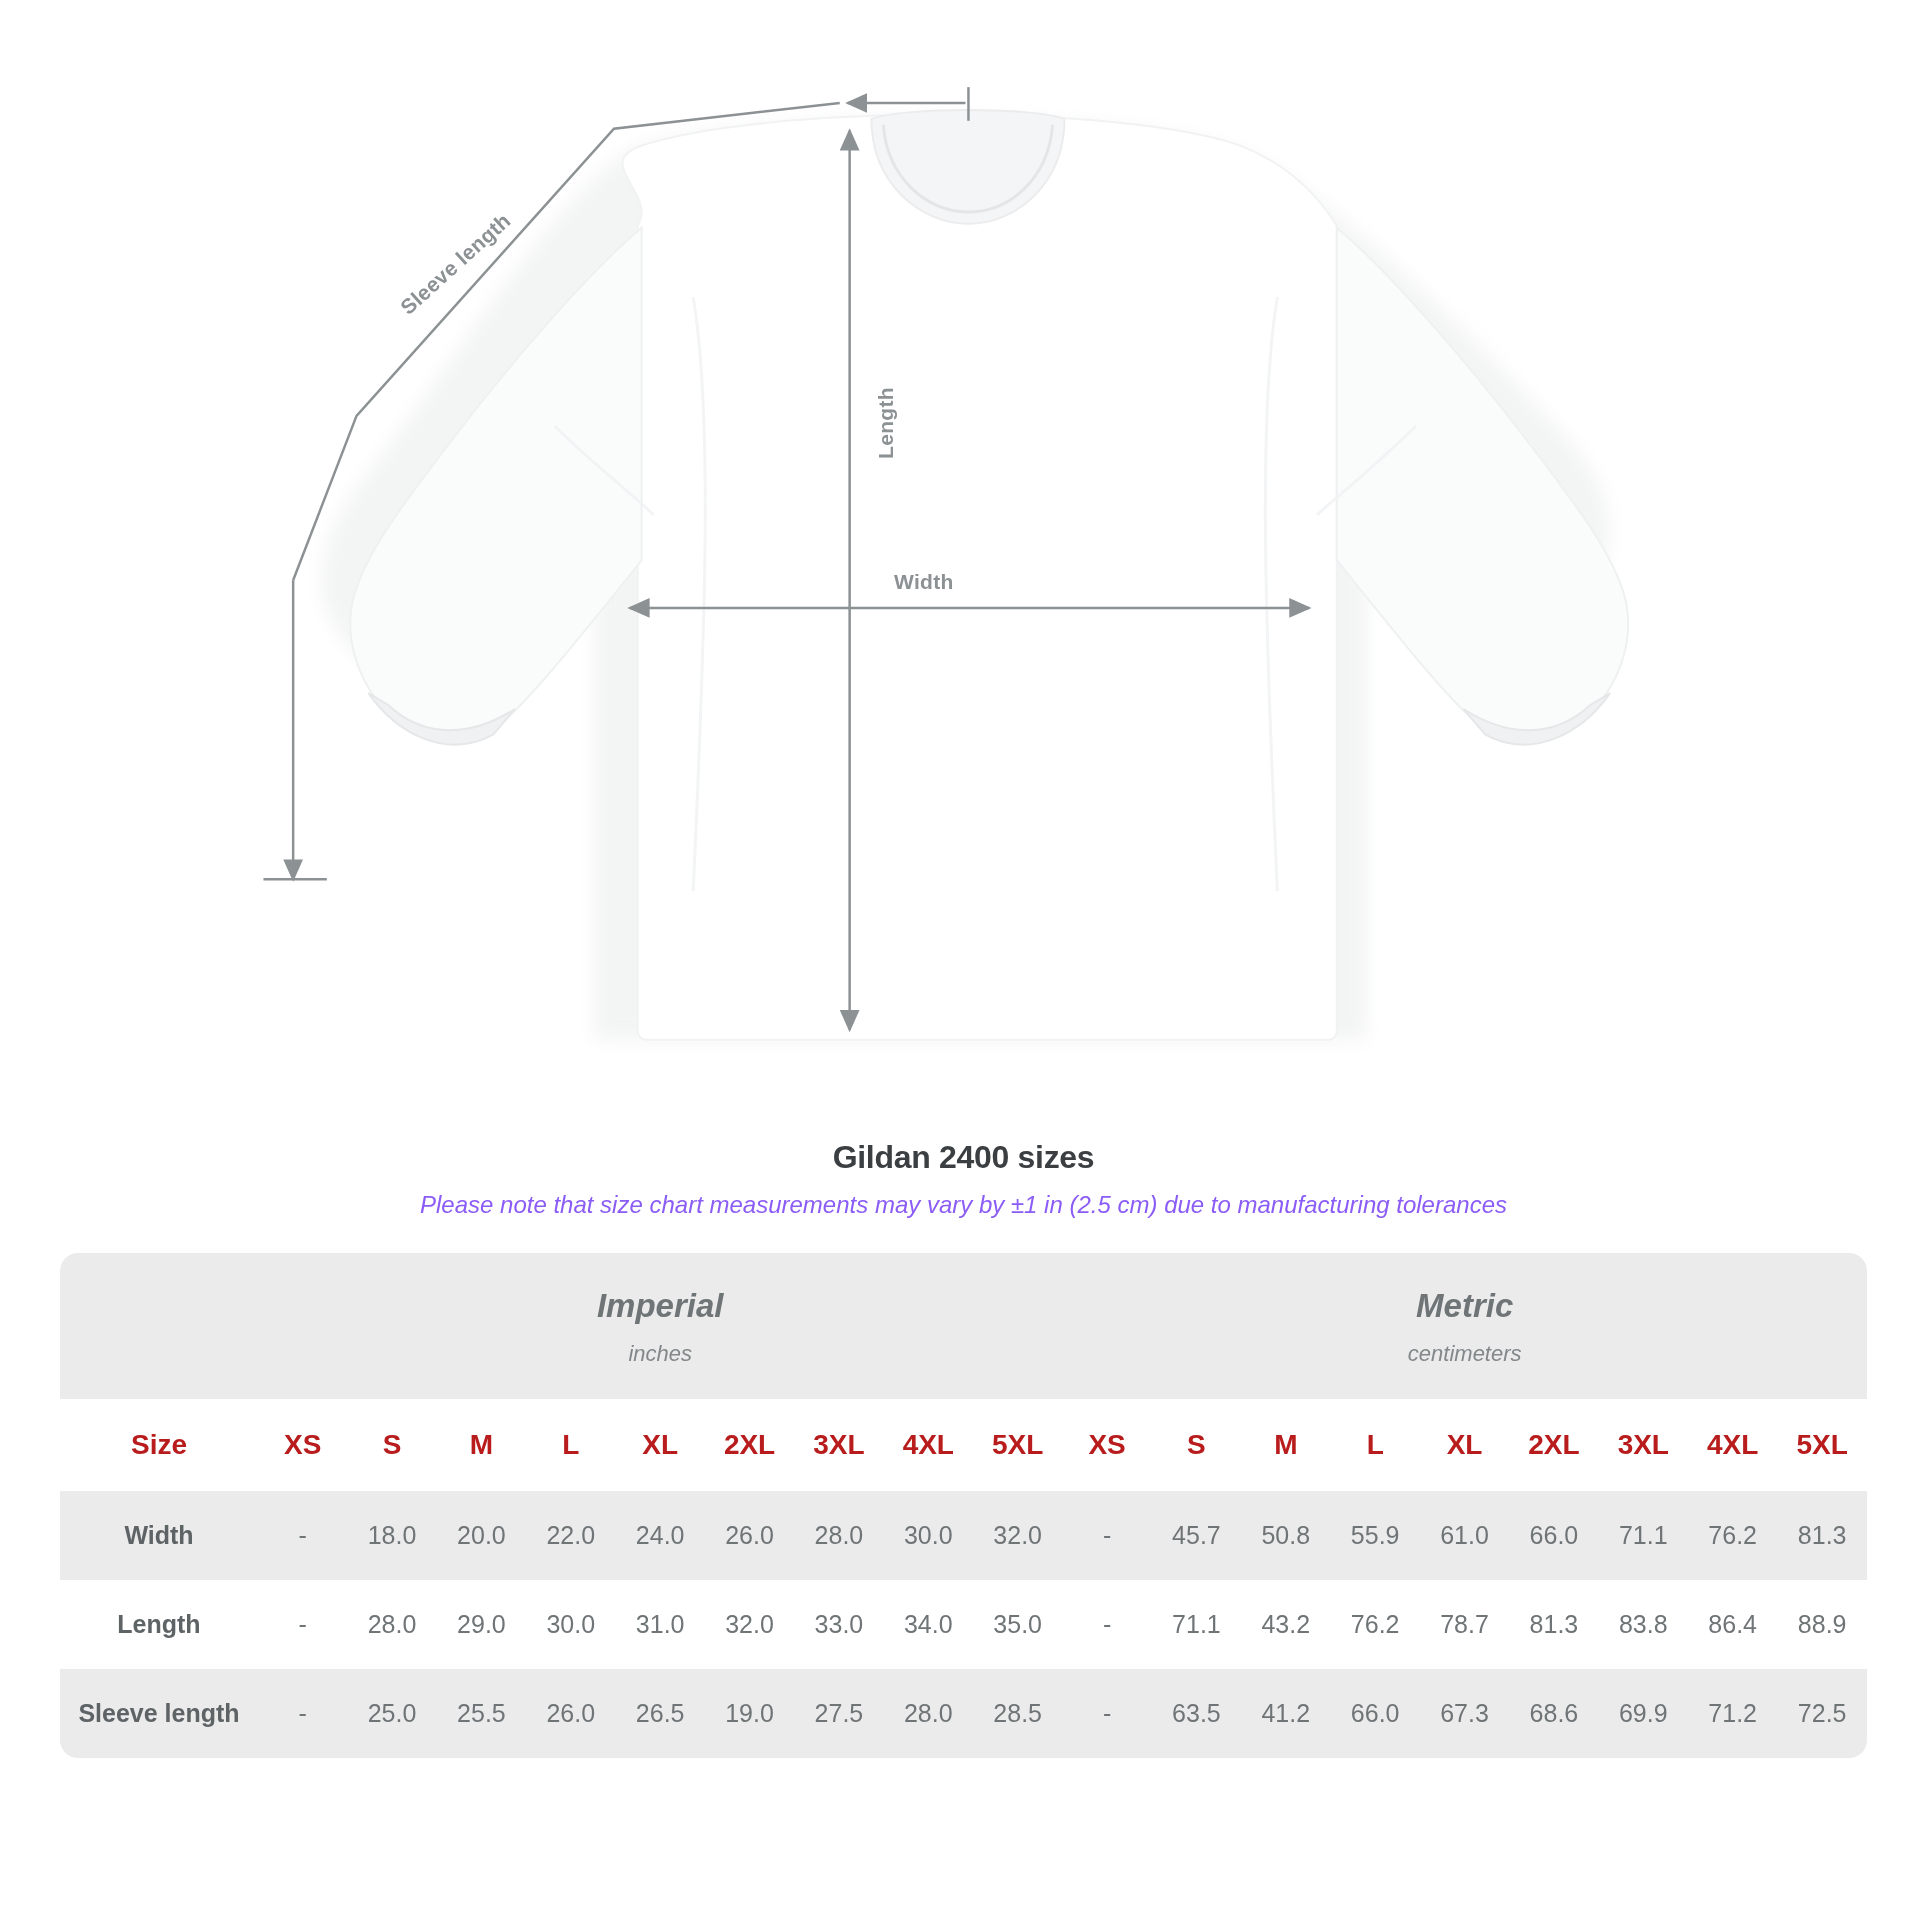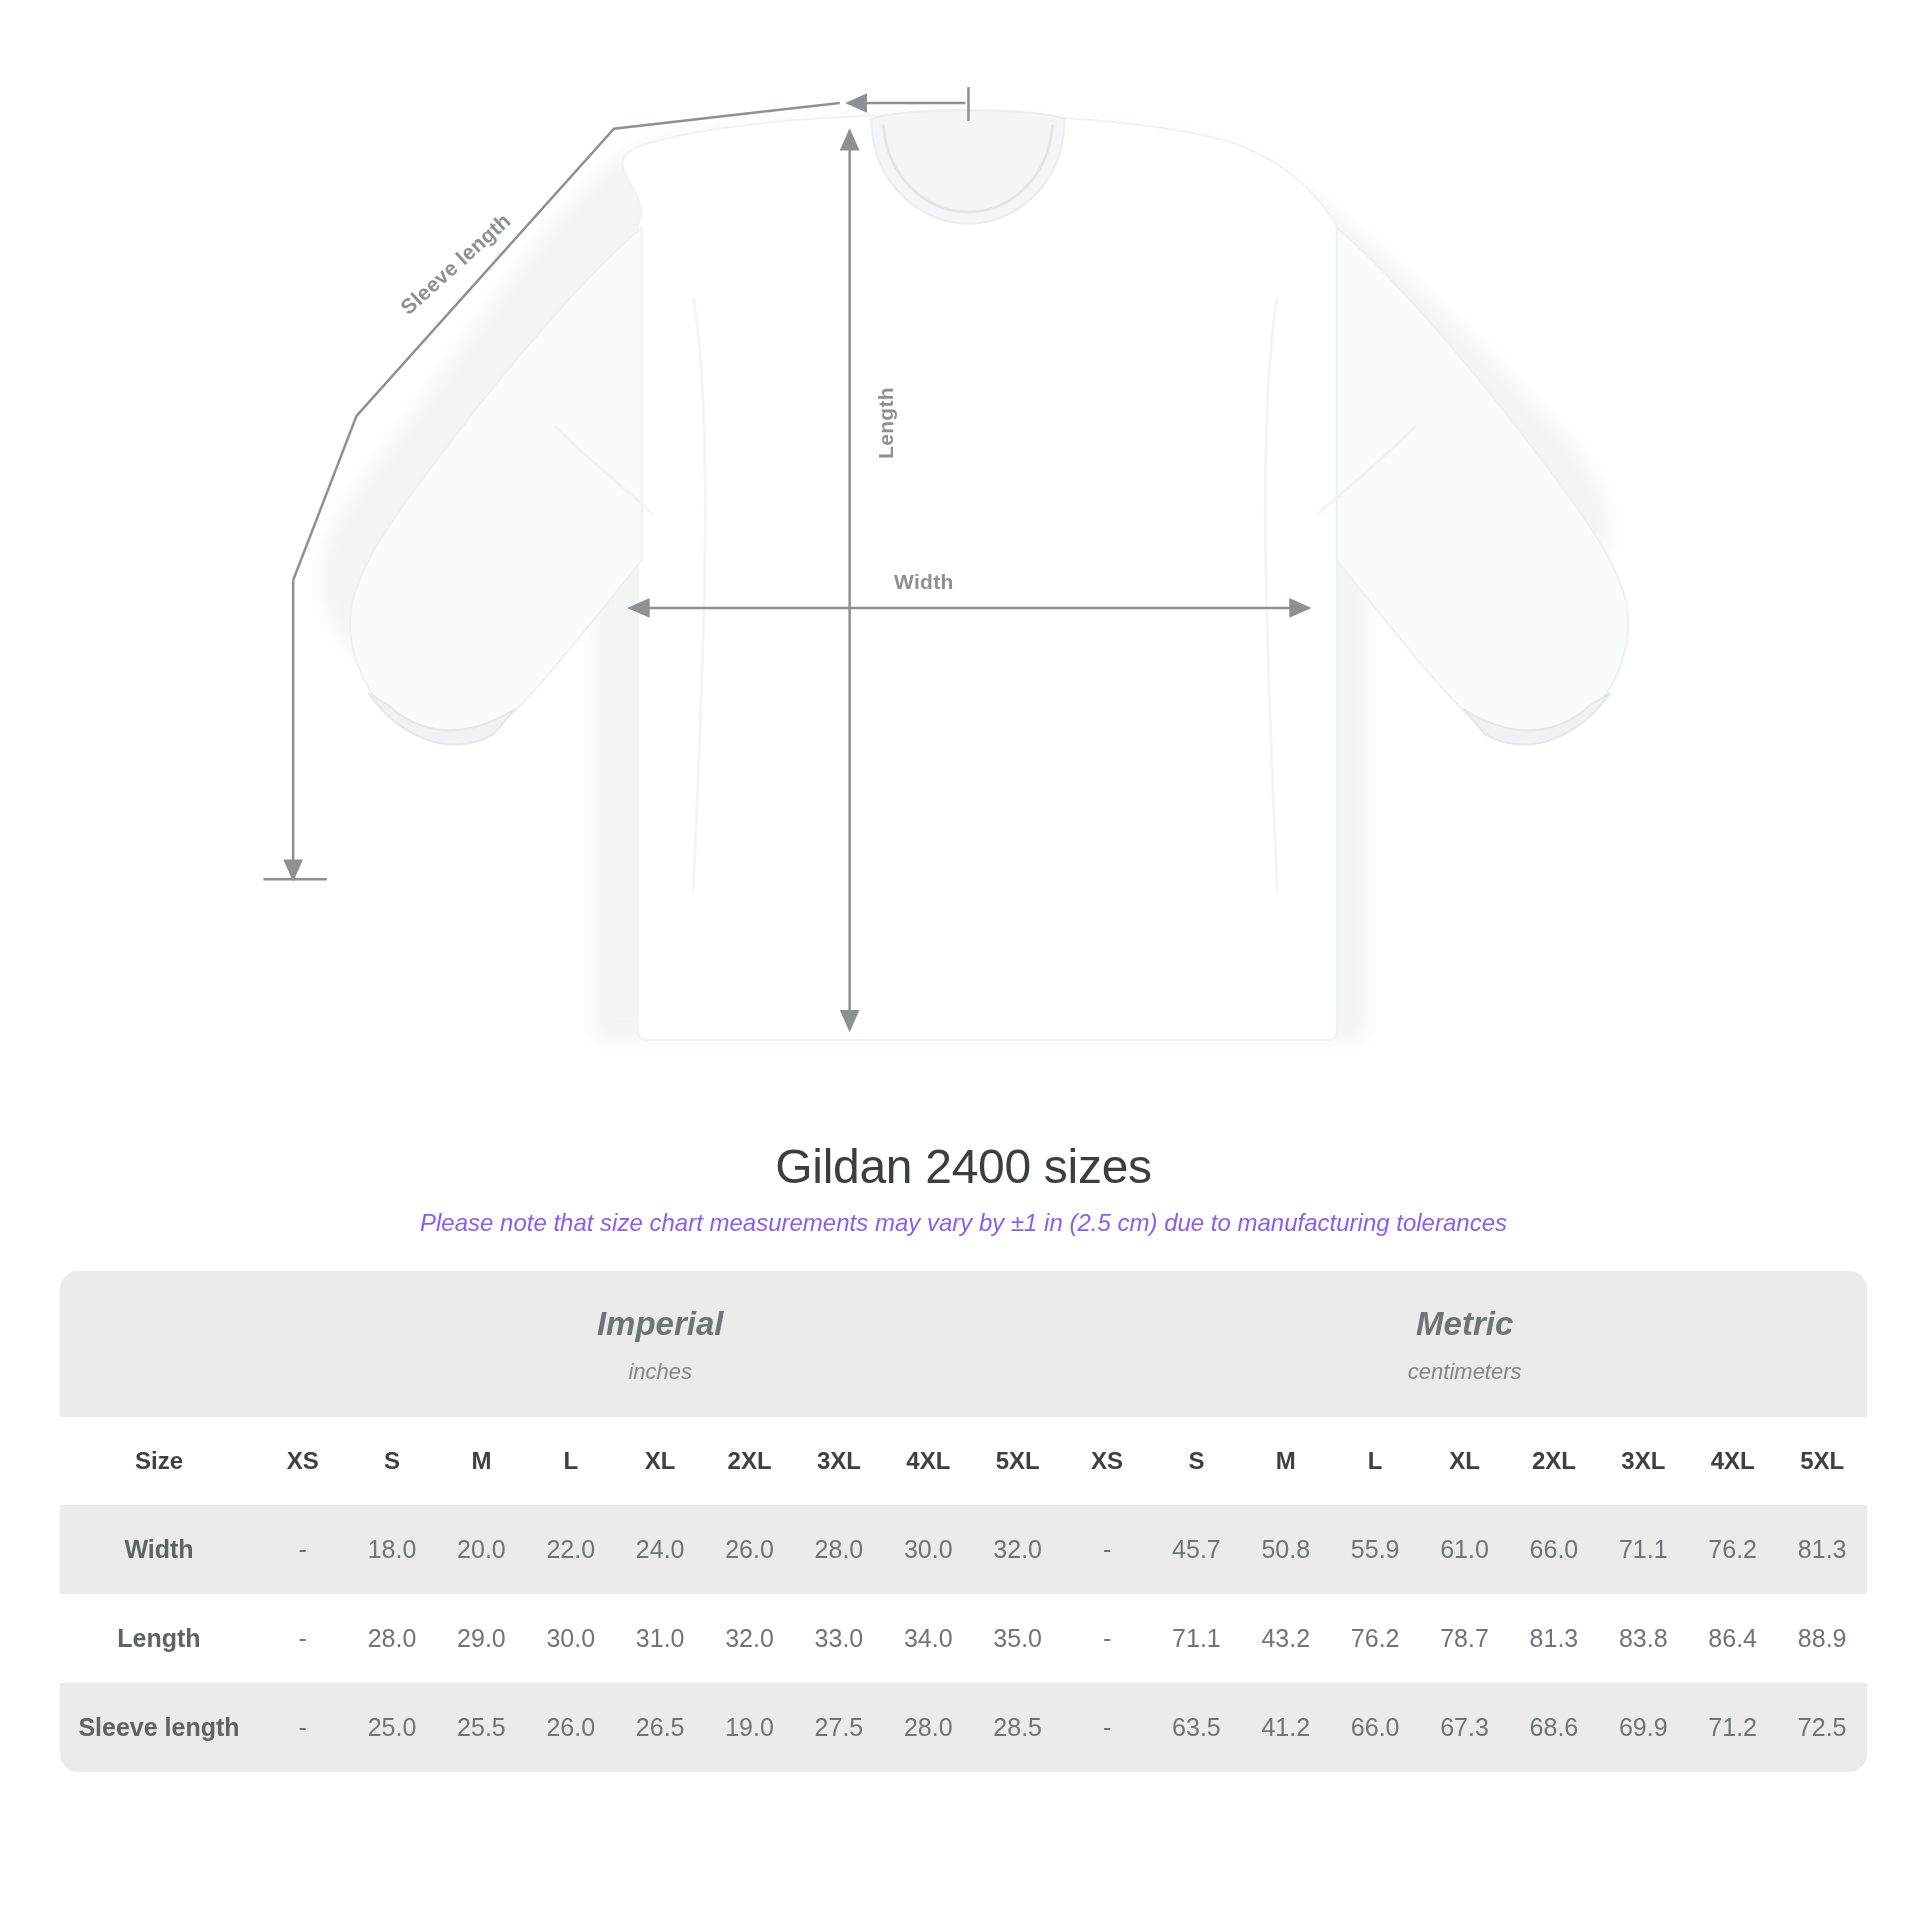--- a/index.html
+++ b/index.html
@@ -23,21 +23,21 @@
     letter-spacing: 0.3px;
     white-space: nowrap;
   }
   .dim-label.width { left: 894px; top: 570px; }
   .dim-label.length { left: 850px; top: 411px; transform: rotate(-90deg); transform-origin: center; }
   .dim-label.sleeve { left: 386px; top: 252px; transform: rotate(-42deg); transform-origin: center; }
 
   
   .title-wrap { text-align: center; margin-top: 30px; }
   .chart-title {
-    font-size: 48px; font-weight: normal; color: #3b3f42;
+    font-size: 32px; font-weight: bold; color: #3b3f42;
     letter-spacing: -0.3px;
   }
   .chart-sub {
     margin-top: 15px;
     font-size: 24px; font-style: italic; color: #8b5cf6;
   }
 
   
   .table-wrap { padding: 0 60px; margin-top: 34px; }
   table {
@@ -51,21 +51,21 @@
     text-align: center;
     vertical-align: middle;
   }
   .unit-name { font-size: 33px; font-weight: bold; font-style: italic; color: #6f7477; }
   .unit-sub { margin-top: 16px; font-size: 22px; font-style: italic; color: #83888b; }
 
   thead .size-row td {
     background: #ffffff;
     padding: 30px 0;
     text-align: center;
-    font-size: 24px; font-weight: bold; color: #404040;
+    font-size: 28px; font-weight: bold; color: #b91c1c;
   }
   tbody td {
     text-align: center;
     padding: 30px 0;
     font-size: 25px;
     color: #6f7477;
   }
   tbody tr:nth-child(odd) td { background: #ebebeb; }
   tbody tr:nth-child(even) td { background: #ffffff; }
   tbody td.rowhead { font-weight: bold; color: #5e6366; font-size: 25px; }

